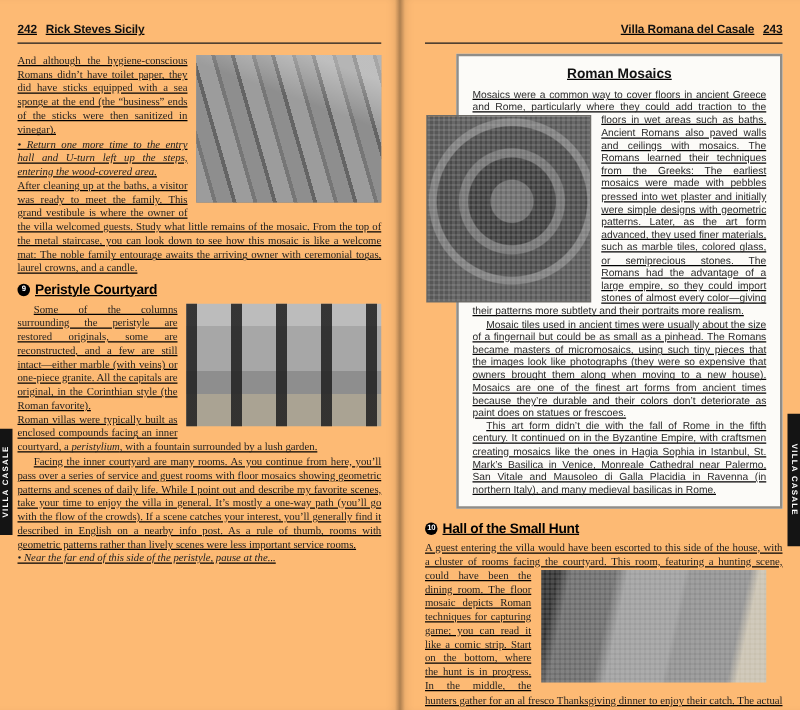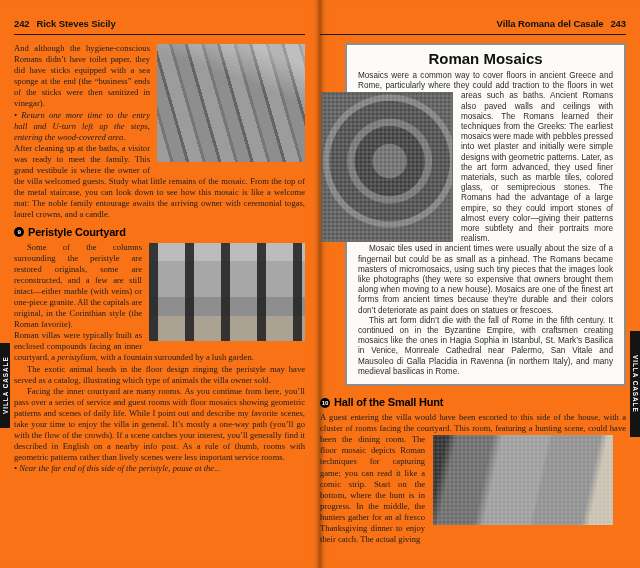--- a/index.html
+++ b/index.html
@@ -7,24 +7,24 @@
   body {
     width:640px; height:568px;
     background:#e7e4de;
     font-family:"Liberation Serif", serif;
     overflow:hidden;
   }
   .spread { position:relative; width:640px; height:568px; }
 
   .page {
     position:absolute; top:0; height:568px; width:320px;
-    background:#f97316; overflow:hidden;
+    background:#fdba74; overflow:hidden;text-decoration:underline;
   }
   .page.left  { left:0;  padding:18px 15px 0 14px; box-shadow:inset -8px 0 10px -8px rgba(0,0,0,.28); }
-  .page.right { left:320px; padding:18px 14px 0 0; box-shadow:inset 8px 0 10px -8px rgba(0,0,0,.28); }
+  .page.right { left:320px; padding:18px 14px 0 20px; box-shadow:inset 8px 0 10px -8px rgba(0,0,0,.28); }
   .gutter {
     position:absolute; left:316px; top:0; width:8px; height:568px;
     background:linear-gradient(90deg, rgba(0,0,0,0) 0%, rgba(0,0,0,.18) 45%, rgba(0,0,0,.30) 50%, rgba(0,0,0,.18) 55%, rgba(0,0,0,0) 100%);
     pointer-events:none;
   }
 
   
   .runhead {
     display:flex; align-items:baseline; gap:7px;
     font-family:"Liberation Sans", sans-serif; font-weight:bold;
@@ -90,21 +90,21 @@
   }
 
   
   .sbox {
     display:flow-root;
     border:2px solid #8f8d89; background:#fcfbf8;
     margin:1px 0 10px 25px; padding:7px 11px 7px 11px;
   }
   .sb-title {
     font-family:"Liberation Sans", sans-serif; font-weight:bold;
-    font-size:15px; line-height:14px; color:#111;
+    font-size:11px; line-height:14px; color:#111;
     text-align:center; margin:0 0 5px;
   }
   .sb-p {
     font-family:"Liberation Sans", sans-serif;
     font-size:8.2px; line-height:10.2px; color:#2b2b2b;
     text-align:justify; margin:0;
   }
   .sb-ind { text-indent:11px; }
 
   
@@ -134,21 +134,20 @@
     <p class="serif dir">• Return one more time to the entry hall and U-turn left up the steps, entering the wood-covered area.</p>
 
     <p class="serif">After cleaning up at the baths, a visitor was ready to meet the family. This grand vestibule is where the owner of the villa welcomed guests. Study what little remains of the mosaic. From the top of the metal staircase, you can look down to see how this mosaic is like a welcome mat: The noble family entourage awaits the arriving owner with ceremonial togas, laurel crowns, and a candle.</p>
 
     <h2 class="stop">
       <span class="badge">9</span>
       <span>Peristyle Courtyard</span>
     </h2>
     <p class="serif ind"><span class="photo photo-peristyle fr"></span><span>Some of the columns surrounding the peristyle are restored originals, some are reconstructed, and a few are still intact—either marble (with veins) or one-piece granite. All the capitals are original, in the Corinthian style (the Roman favorite).</span></p>
     <p class="serif"><span>Roman villas were typically built as enclosed compounds facing an inner courtyard, a </span><i>peristylium</i><span>, with a fountain surrounded by a lush garden.</span></p>
-    <p class="serif ind">The exotic animal heads in the floor design ringing the peristyle may have served as a catalog, illustrating which type of animals the villa owner sold.</p>
     <p class="serif ind">Facing the inner courtyard are many rooms. As you continue from here, you’ll pass over a series of service and guest rooms with floor mosaics showing geometric patterns and scenes of daily life. While I point out and describe my favorite scenes, take your time to enjoy the villa in general. It’s mostly a one-way path (you’ll go with the flow of the crowds). If a scene catches your interest, you’ll generally find it described in English on a nearby info post. As a rule of thumb, rooms with geometric patterns rather than lively scenes were less important service rooms.</p>
     <p class="serif dir">• Near the far end of this side of the peristyle, pause at the...</p>
 
     <div class="tab tab-left">VILLA CASALE</div>
   </section>
 
   <section class="page right">
     <header class="runhead right-align">
       <span>Villa Romana del Casale</span>
       <span>243</span>

